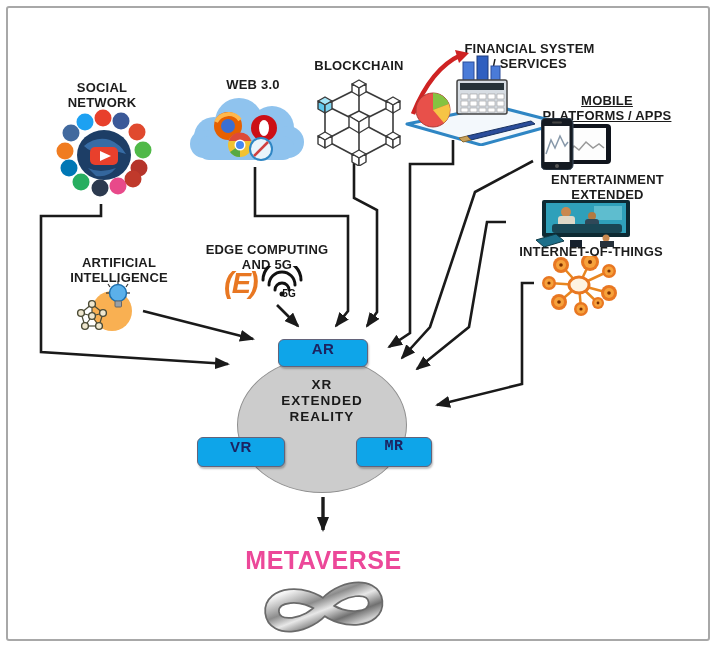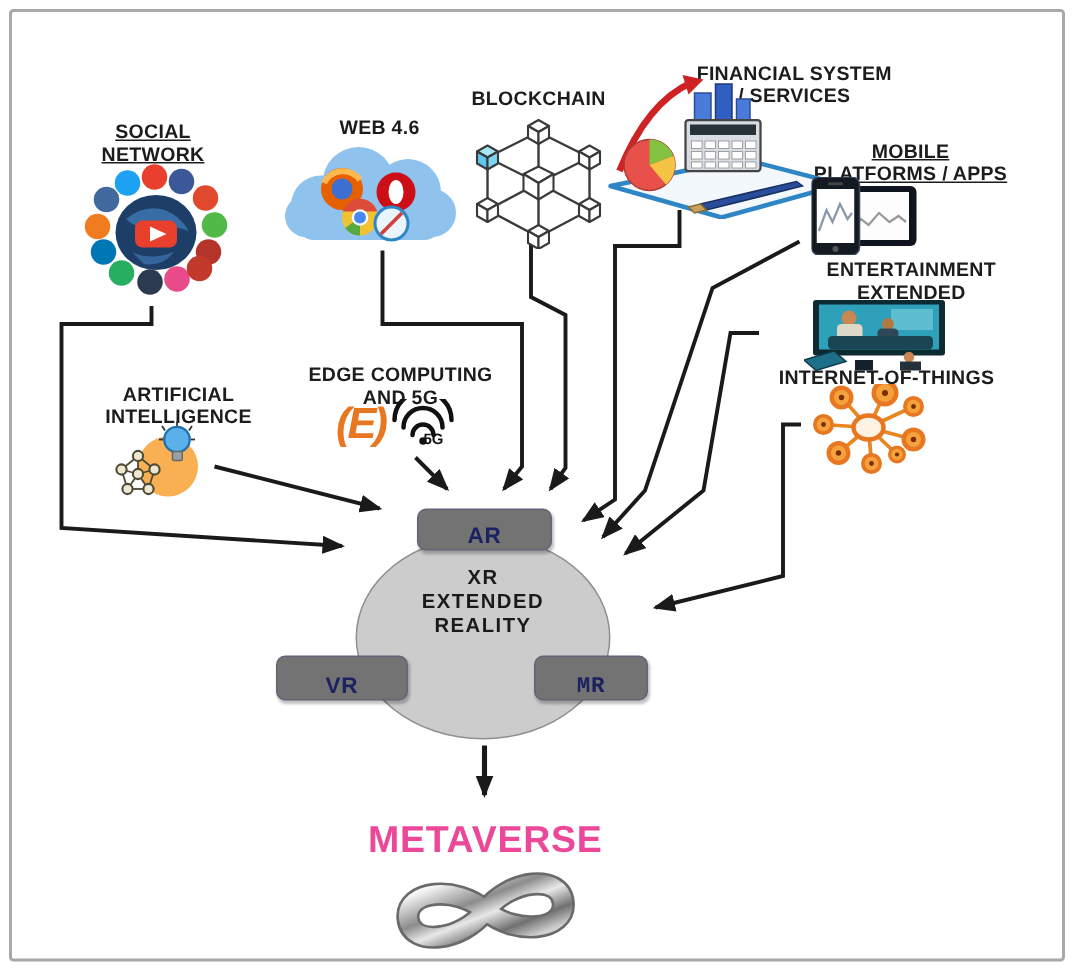--- a/index.html
+++ b/index.html
@@ -18,27 +18,27 @@
   }
   .lbl div{display:block;}
   #arrows{position:absolute;left:0;top:0;}
   .icon{position:absolute;}
   .xr-circle{
     position:absolute;left:237px;top:357px;width:170px;height:136px;
     background:#cccccc;border:1.5px solid #8f8f8f;border-radius:50%;
     box-sizing:border-box;
   }
   .rbox{
-    position:absolute;background:#737373;border:1.5px solid #63637a;
-    border-radius:6px;box-sizing:border-box;display:flex;align-items:flex-end;
+    position:absolute;background:#0ea5e9;border:1.5px solid #63637a;
+    border-radius:6px;box-sizing:border-box;display:flex;align-items:flex-start;
     justify-content:center;font-weight:700;font-size:15px;color:#1c2260;
     letter-spacing:.5px;box-shadow:1px 2px 2px rgba(0,0,0,.25);
   }
   #ar-box{left:278px;top:339px;width:90px;height:28px;}
-  #vr-box{left:184px;top:437px;width:88px;height:30px;}
+  #vr-box{left:197px;top:437px;width:88px;height:30px;}
   #mr-box{left:356px;top:437px;width:76px;height:30px;font-family:Liberation Mono, monospace;}
   #xr-text{
     position:absolute;left:242px;top:377px;width:160px;text-align:center;
     font-weight:700;font-size:13.5px;line-height:1.2;color:#1a1a1a;
     letter-spacing:1px;
   }
   #metaverse-label{
     position:absolute;left:236px;top:546px;width:175px;text-align:center;
     font-weight:700;font-size:25px;color:#ec4899;letter-spacing:.5px;
   }
@@ -69,26 +69,26 @@
     <path d="M255,167 L255,216 L348,216 L348,311 L336,326" fill="none" stroke="#1a1a1a" stroke-width="2.6" marker-end="url(#ah)"></path>
     <path d="M277,305 L298,326" fill="none" stroke="#1a1a1a" stroke-width="2.6" marker-end="url(#ah)"></path>
     <path d="M354,160 L354,198 L377,210 L377,312 L367,326" fill="none" stroke="#1a1a1a" stroke-width="2.6" marker-end="url(#ah)"></path>
     <path d="M453,140 L453,164 L410,164 L410,333 L389,347" fill="none" stroke="#1a1a1a" stroke-width="2.6" marker-end="url(#ah)"></path>
     <path d="M533,161 L475,192 L430,327 L402,358" fill="none" stroke="#1a1a1a" stroke-width="2.6" marker-end="url(#ah)"></path>
     <path d="M506,222 L487,222 L469,327 L417,369" fill="none" stroke="#1a1a1a" stroke-width="2.6" marker-end="url(#ah)"></path>
     <path d="M534,283 L522,283 L522,384 L437,405" fill="none" stroke="#1a1a1a" stroke-width="2.6" marker-end="url(#ah)"></path>
     <path d="M323,497 L323,530" fill="none" stroke="#1a1a1a" stroke-width="3.4" marker-end="url(#ah)"></path>
   </svg>
 
-  <div class="lbl" style="left:40px;top:80px;width:124px;text-decoration:underline;">
+  <div class="lbl" style="left:40px;top:80px;width:124px;">
     <div>SOCIAL</div>
     <div>NETWORK</div>
   </div>
   <div class="lbl" style="left:198px;top:77px;width:110px;">
-    <div>WEB 4.6</div>
+    <div>WEB 3.0</div>
   </div>
   <div class="lbl" style="left:298px;top:58px;width:122px;">
     <div>BLOCKCHAIN</div>
   </div>
   <div class="lbl" style="left:442px;top:41px;width:175px;">
     <div>FINANCIAL SYSTEM</div>
     <div>/ SERVICES</div>
   </div>
   <div class="lbl" style="left:528px;top:93px;width:158px;text-decoration:underline;">
     <div>MOBILE</div>

